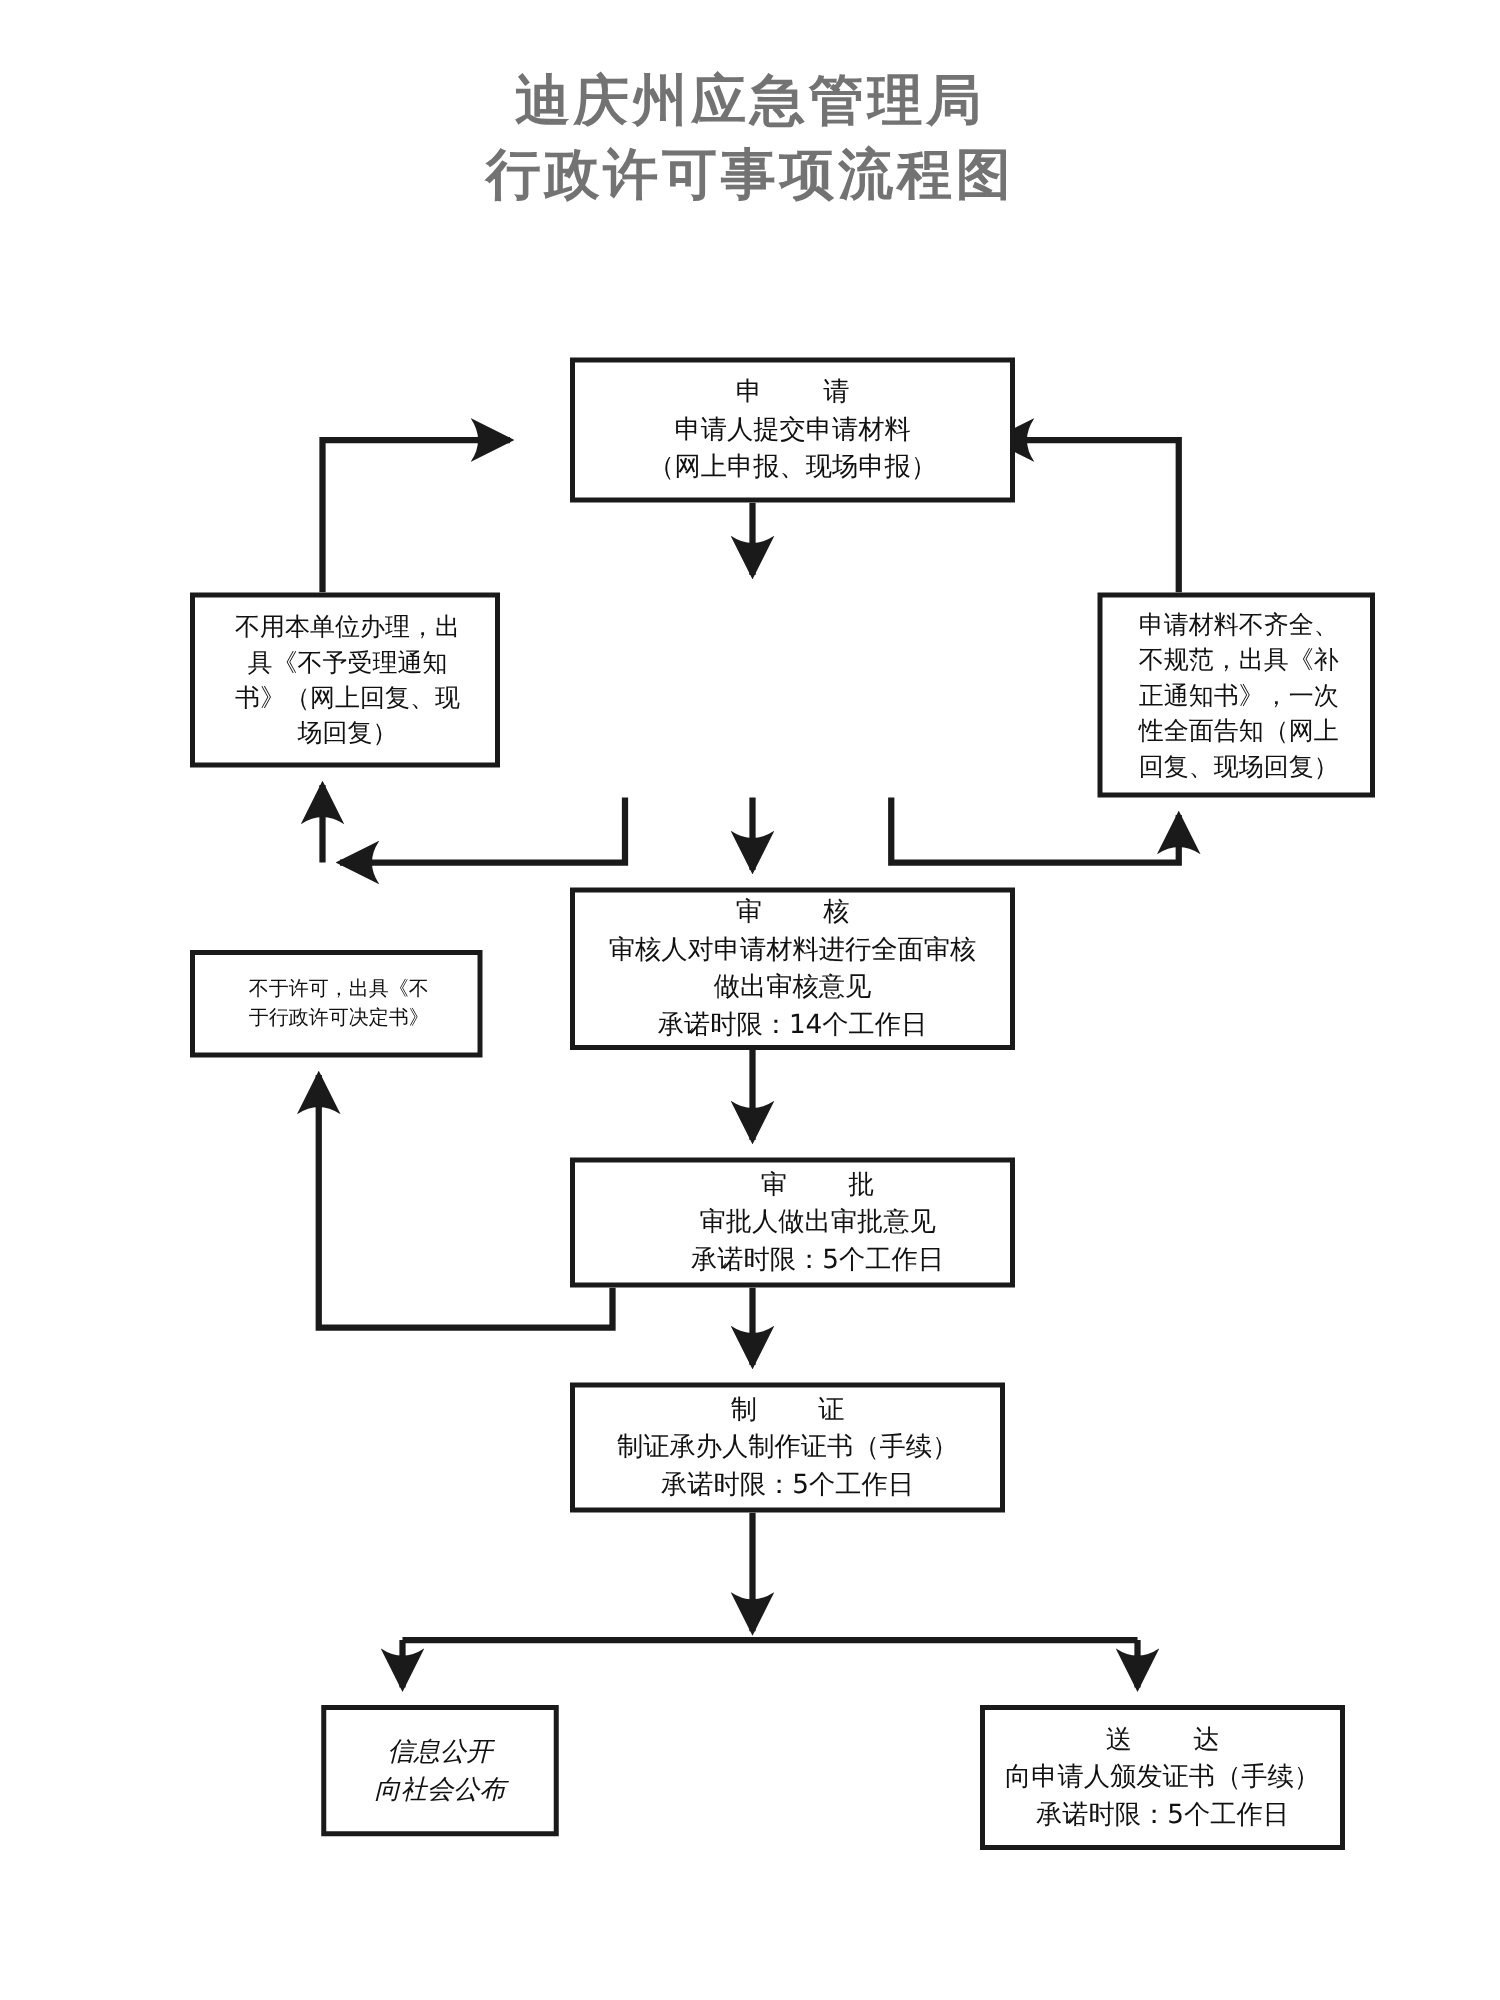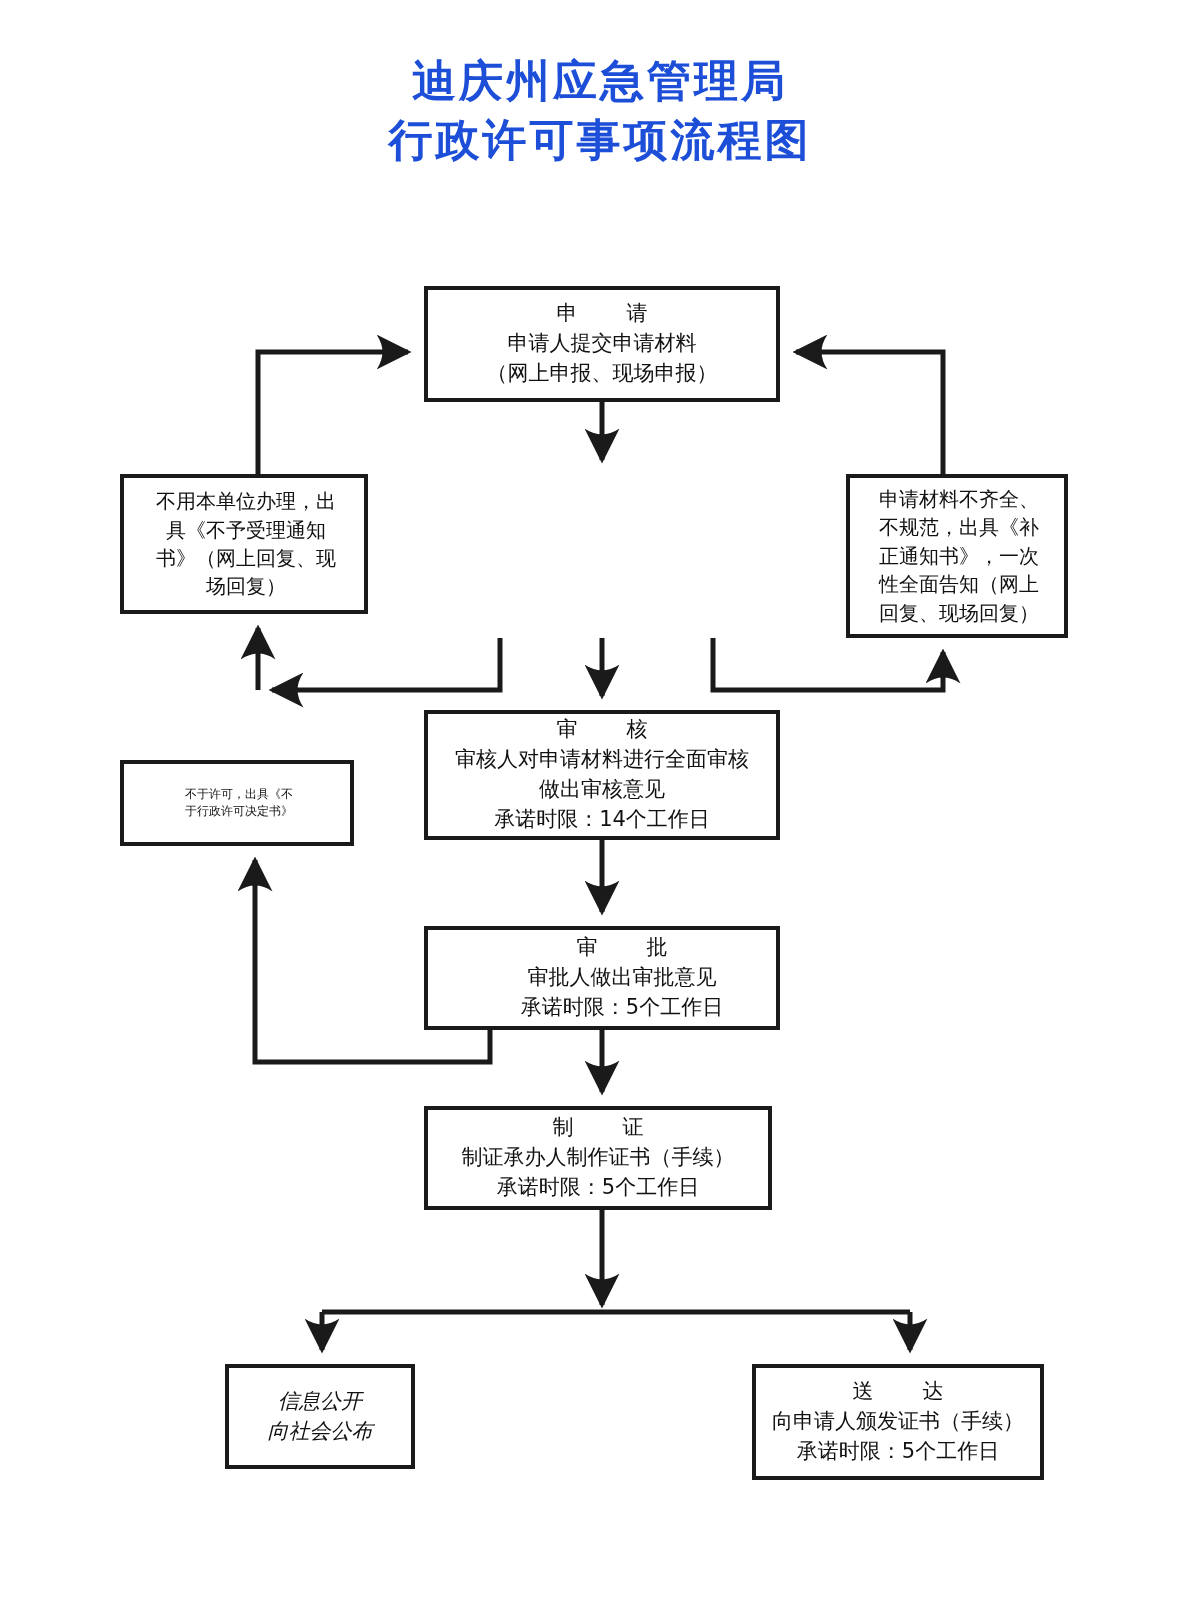--- a/index.html
+++ b/index.html
@@ -20,40 +20,41 @@
     left: 0;
     top: 52px;
     width: 1200px;
     text-align: center;
   }
   .title-line {
     font-family: "DejaVu Sans", "Liberation Sans", sans-serif;
     font-size: 44px;
     font-weight: bold;
     letter-spacing: 3px;
-    color: #1d4ed8;
+    color: #737373;
     line-height: 1.33;
     white-space: nowrap;
   }
   #flow-svg {
     position: absolute;
     left: 0;
     top: 0;
     width: 1200px;
     height: 1600px;
   }
   .node-box {
     position: absolute;
     box-sizing: border-box;
     border: 4px solid #1a1a1a;
     background: #ffffff;
     display: flex;
     flex-direction: column;
     justify-content: center;
     color: #111111;
+    margin-left: 32px;
   }
   .node-box .line {
     font-family: "DejaVu Sans", "Liberation Sans", sans-serif;
     font-size: 21px;
     line-height: 1.42;
     white-space: nowrap;
     color: #111111;
   }
   .node-box.center .line { text-align: center; }
   .node-box.side .line {
@@ -71,21 +72,21 @@
   #node-accept     { left: 424px;  top: 474px;  width: 356px; height: 164px; }
   #node-supplement { left: 846px;  top: 474px;  width: 222px; height: 164px; }
   #node-review     { left: 424px;  top: 710px;  width: 356px; height: 130px; }
   #node-deny       { left: 120px;  top: 760px;  width: 234px; height: 86px;  }
   #node-approve    { left: 424px;  top: 926px;  width: 356px; height: 104px; padding-left: 40px; }
   #node-certify    { left: 424px;  top: 1106px; width: 348px; height: 104px; }
   #node-publish    { left: 225px;  top: 1364px; width: 190px; height: 105px; font-style: italic;  }
   #node-deliver    { left: 752px;  top: 1364px; width: 292px; height: 116px; }
   #node-supplement .line { font-size: 20px; }
   #node-reject .line { font-size: 20px; }
-  #node-deny .line { font-size: 12px; }
+  #node-deny .line { font-size: 16px; }
 </style>
 </head>
 <body>
 
 <div id="page" data-name="flowchart-page">
 
   <div id="title-block" data-name="page-title">
     <div class="title-line" data-name="title-line-1">迪庆州应急管理局</div>
     <div class="title-line" data-name="title-line-2">行政许可事项流程图</div>
   </div>

